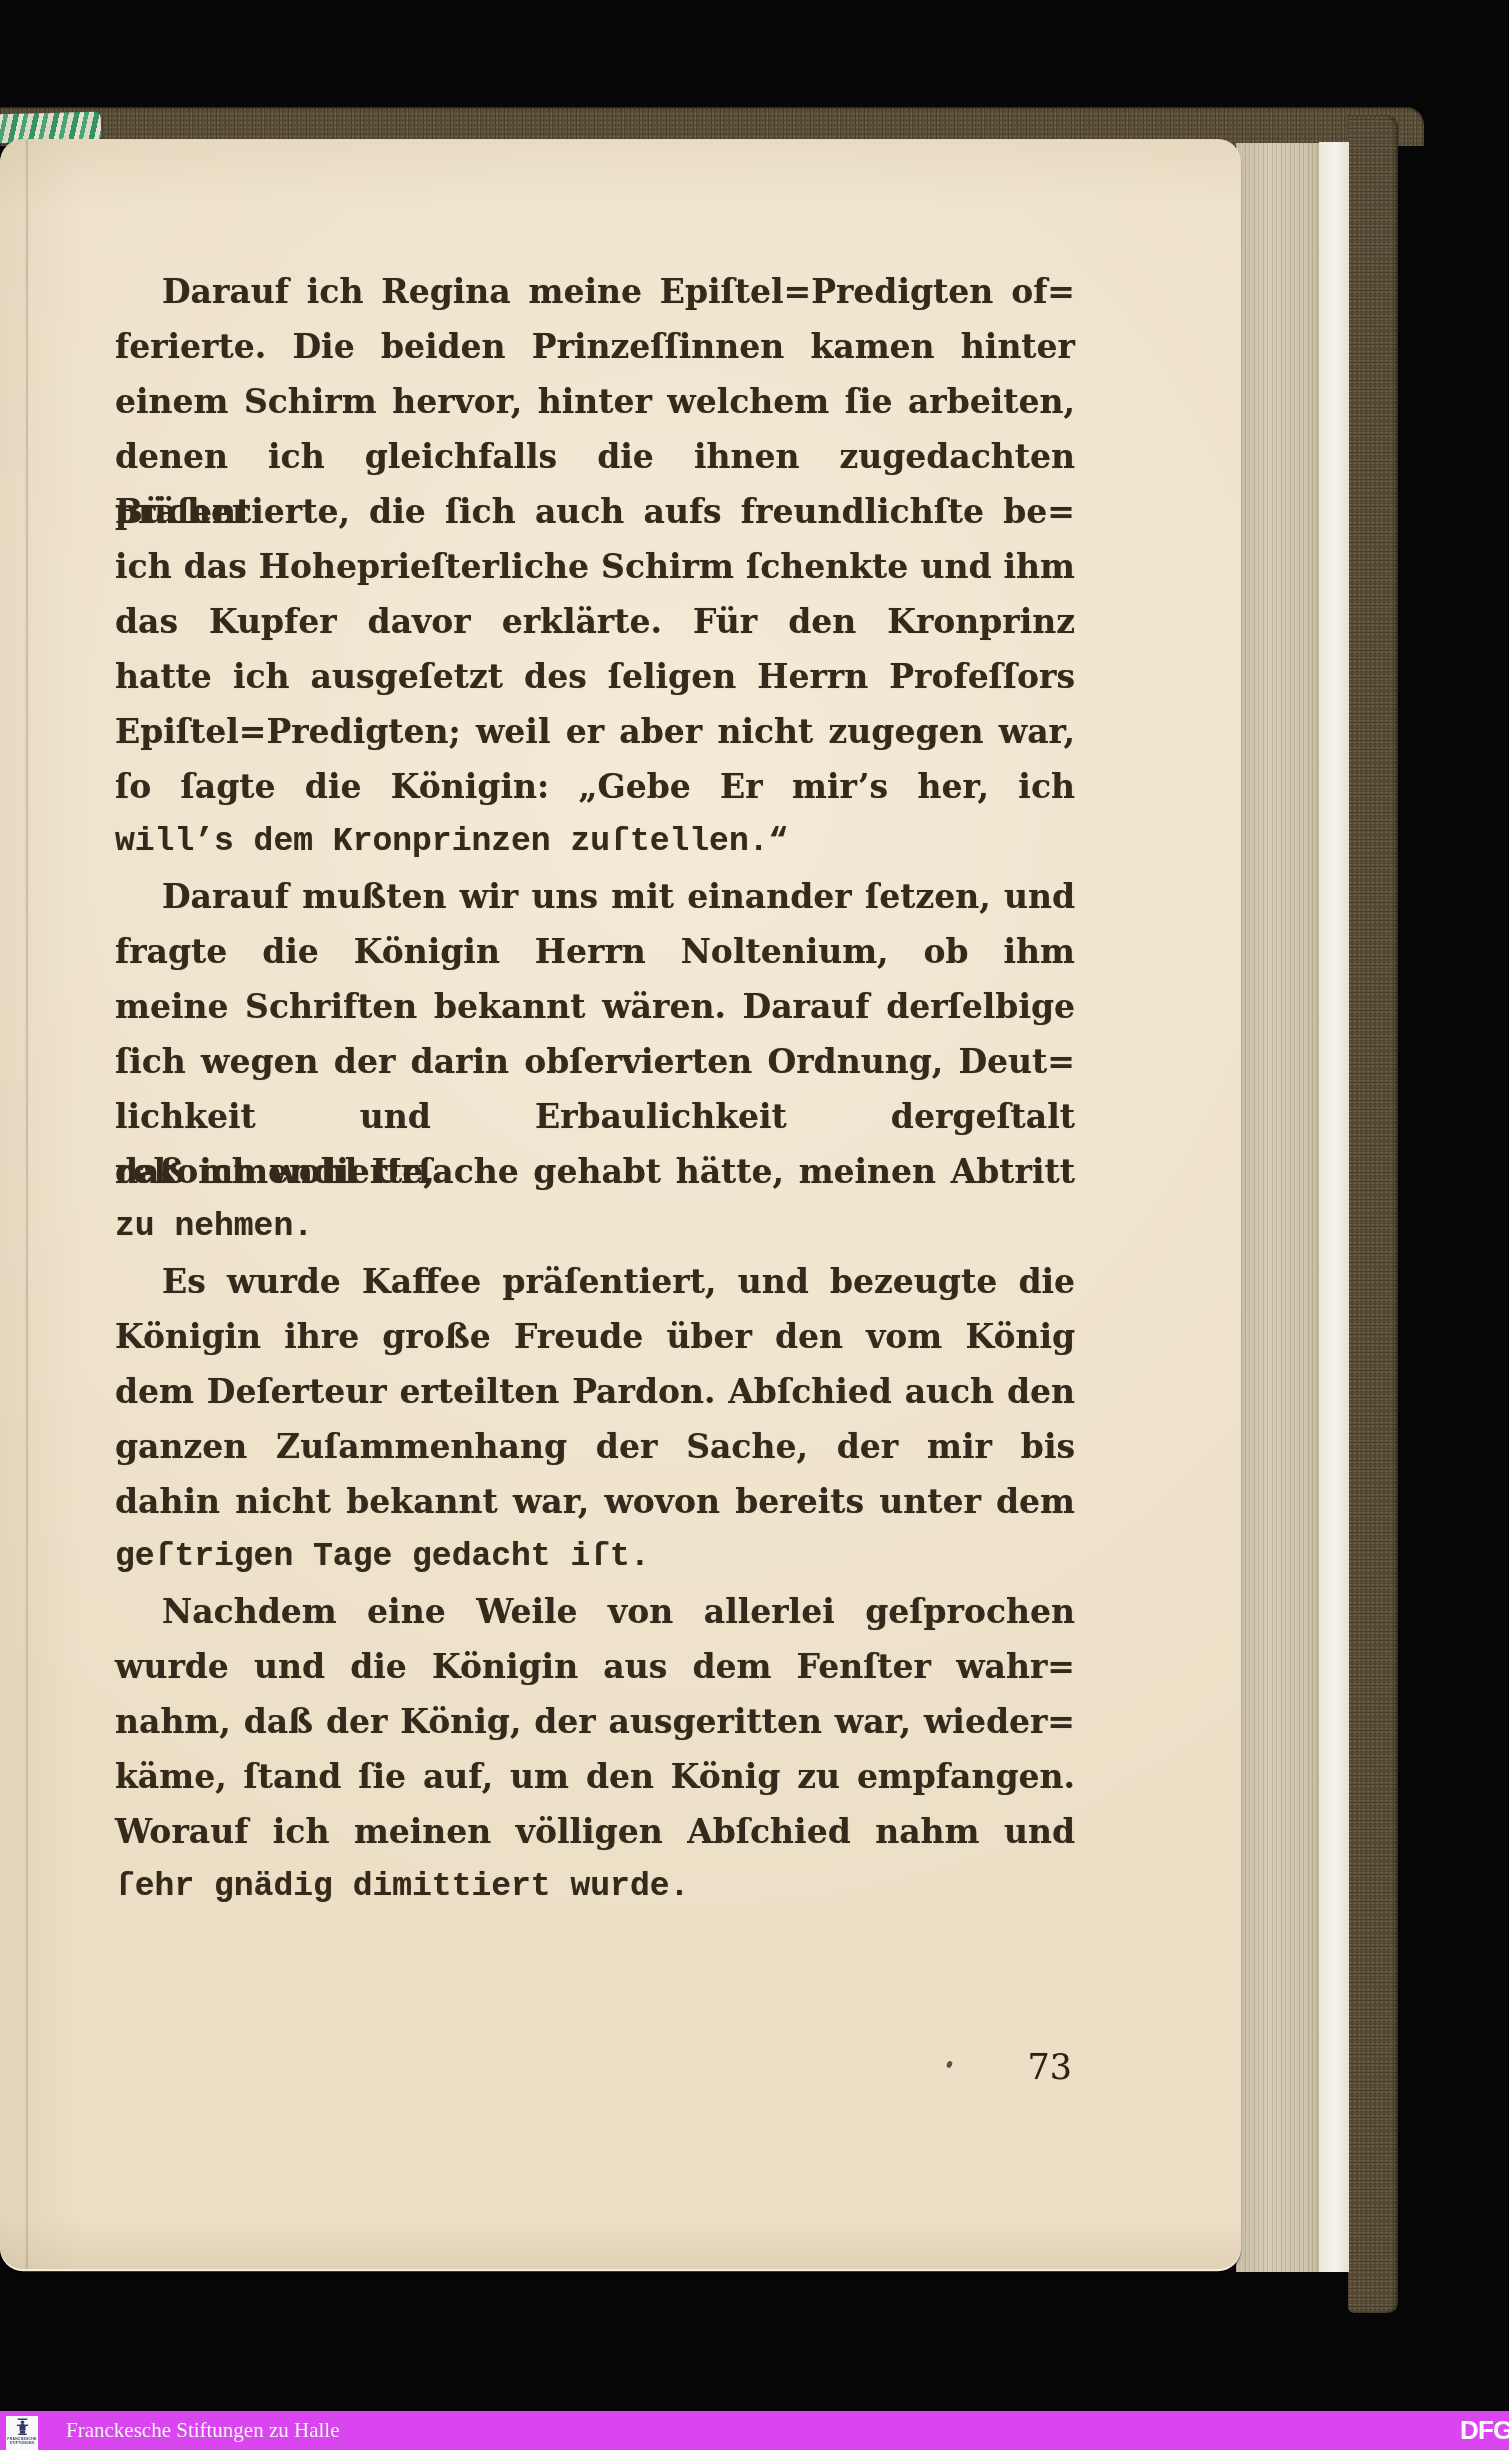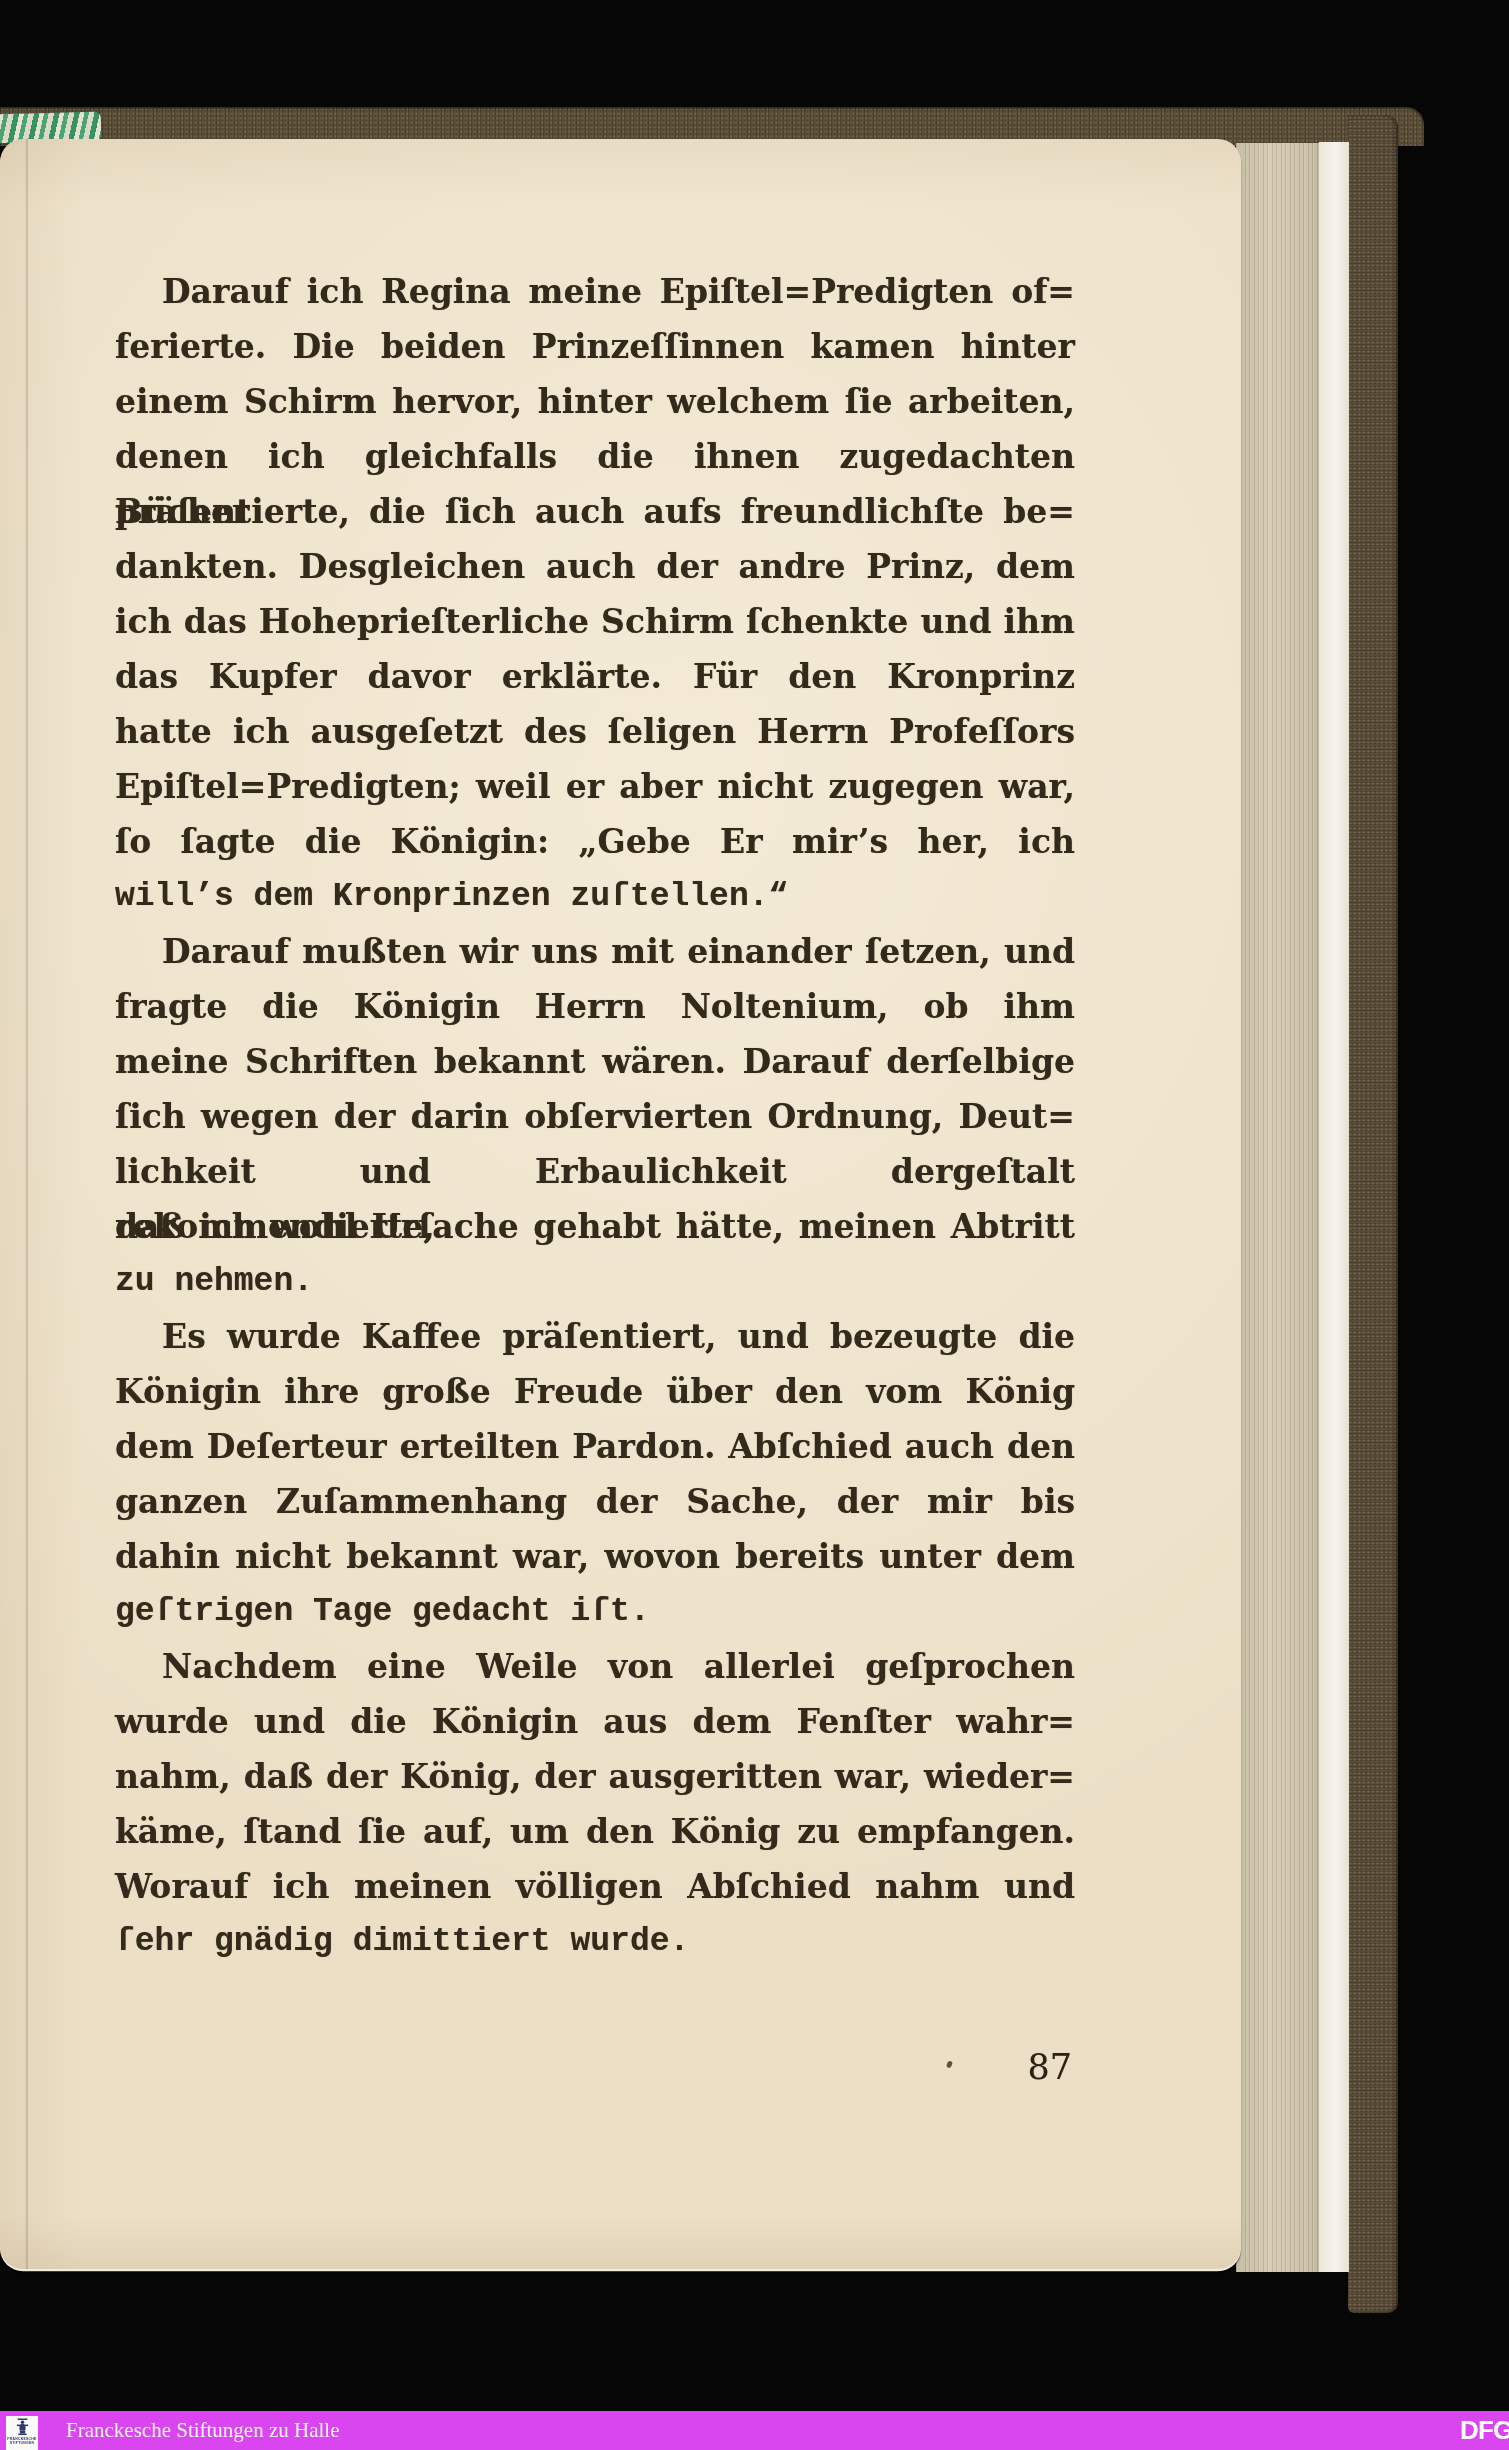--- a/index.html
+++ b/index.html
@@ -82,21 +82,20 @@
 
   <div class="page">
     <div class="crease"></div>
 
     <div class="textblock">
       <div class="ln ind">Darauf ich Regina meine Epiſtel=Predigten of=</div>
       <div class="ln">ferierte. Die beiden Prinzeſſinnen kamen hinter</div>
       <div class="ln">einem Schirm hervor, hinter welchem ſie arbeiten,</div>
       <div class="ln">denen ich gleichfalls die ihnen zugedachten Bücher</div>
       <div class="ln">präſentierte, die ſich auch aufs freundlichſte be=</div>
-      <div class="ln">dankten. Desgleichen auch der andre Prinz, dem</div>
       <div class="ln">ich das Hoheprieſterliche Schirm ſchenkte und ihm</div>
       <div class="ln">das Kupfer davor erklärte. Für den Kronprinz</div>
       <div class="ln">hatte ich ausgeſetzt des ſeligen Herrn Profeſſors</div>
       <div class="ln">Epiſtel=Predigten; weil er aber nicht zugegen war,</div>
       <div class="ln">ſo ſagte die Königin: „Gebe Er mir’s her, ich</div>
       <div class="ln end">will’s dem Kronprinzen zuſtellen.“</div>
       <div class="ln ind">Darauf mußten wir uns mit einander ſetzen, und</div>
       <div class="ln">fragte die Königin Herrn Noltenium, ob ihm</div>
       <div class="ln">meine Schriften bekannt wären. Darauf derſelbige</div>
       <div class="ln">ſich wegen der darin obſervierten Ordnung, Deut=</div>
@@ -110,21 +109,21 @@
       <div class="ln">dahin nicht bekannt war, wovon bereits unter dem</div>
       <div class="ln end">geſtrigen Tage gedacht iſt.</div>
       <div class="ln ind">Nachdem eine Weile von allerlei geſprochen</div>
       <div class="ln">wurde und die Königin aus dem Fenſter wahr=</div>
       <div class="ln">nahm, daß der König, der ausgeritten war, wieder=</div>
       <div class="ln">käme, ſtand ſie auf, um den König zu empfangen.</div>
       <div class="ln">Worauf ich meinen völligen Abſchied nahm und</div>
       <div class="ln end">ſehr gnädig dimittiert wurde.</div>
     </div>
 
-    <div class="page-number">87</div>
+    <div class="page-number">73</div>
     <div class="speck"></div>
   </div>
 
   <div class="footer">
     <div class="logo-box">
       <svg width="15" height="19.6" viewBox="0 0 20 26">
         <g fill="#2e3a6d">
           <path d="M3 2 L17 2 L16 4 L4 4 Z"></path>
           <circle cx="10" cy="7" r="2.4"></circle>
           <path d="M6 18 L6 11 Q7 9 10 9 Q13 9 14 11 L14 18 Z"></path>

